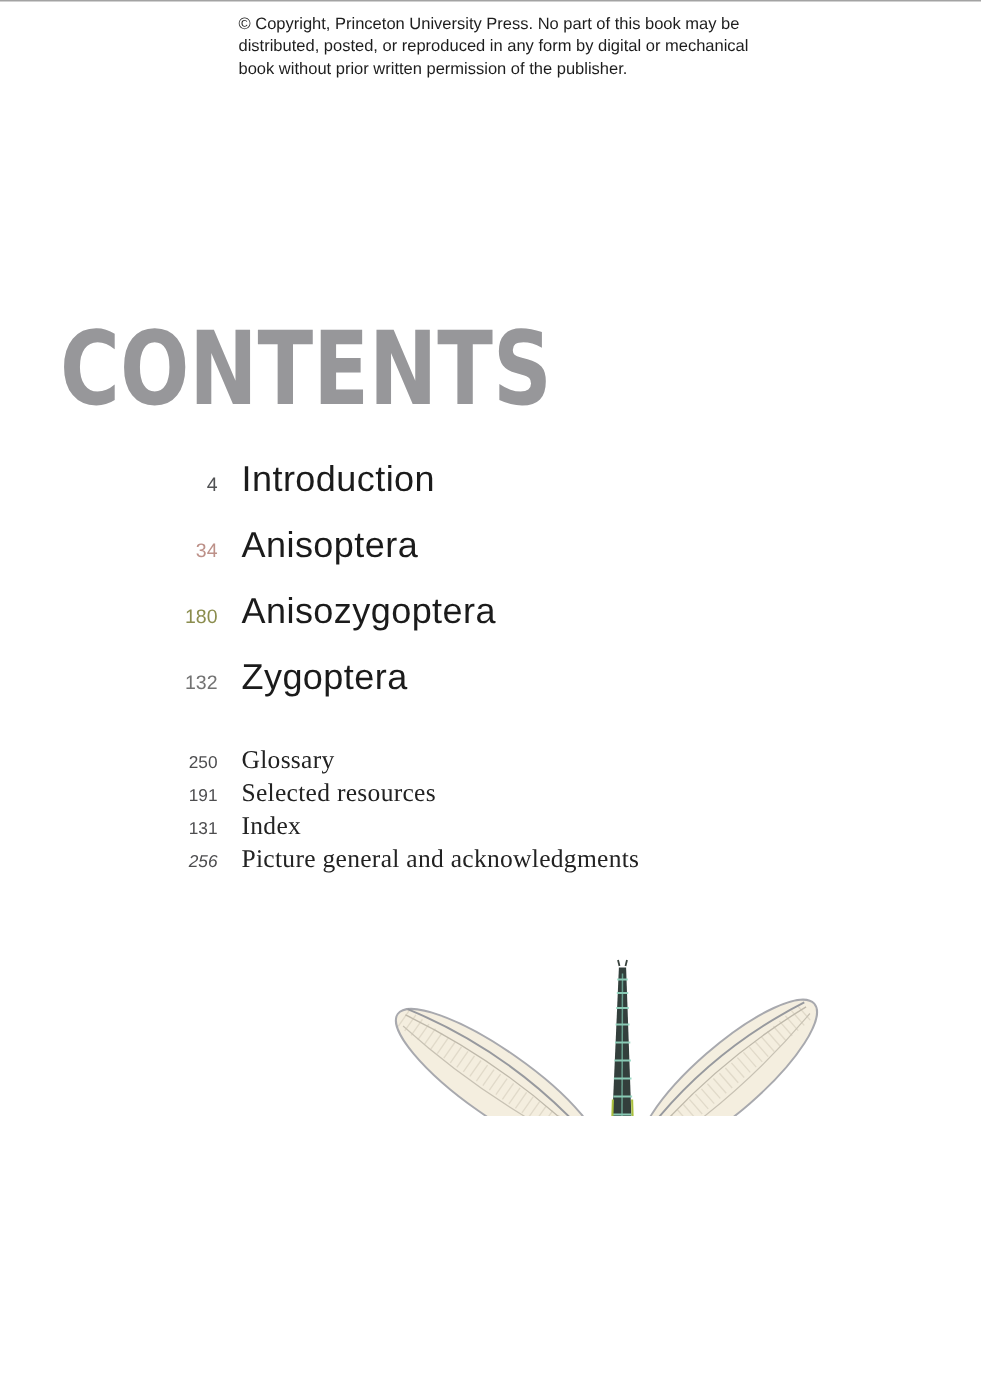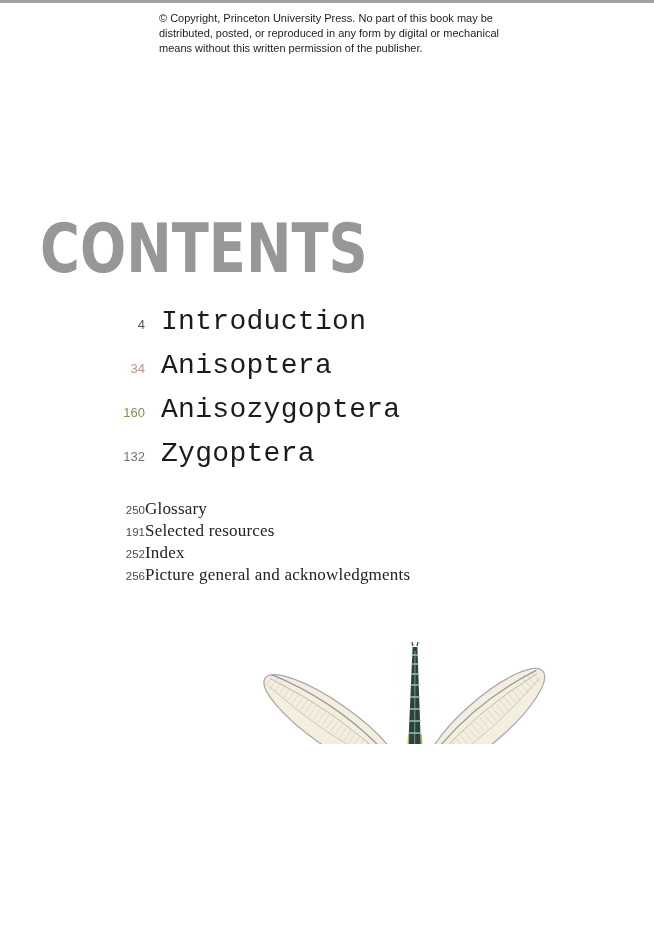--- a/index.html
+++ b/index.html
@@ -1,98 +1,98 @@
 <!DOCTYPE html>
 <html><head>
 <meta charset="utf-8">
 <style>
   html,body { margin:0; padding:0; background:#ffffff; }
   .page {
     position:relative; width:654px; height:744px; background:#fff;
     font-family:"Liberation Sans", sans-serif; overflow:hidden;
-    border-top:3px solid #a3a3a3; box-sizing:border-box;
+    border-top:1px solid #a3a3a3; box-sizing:border-box;
   }
   .copyright {
     position:absolute; left:159px; top:8px;
     font-size:11px; line-height:15px; color:#1d1d1d;
   }
   .page-title {
     position:absolute; left:40px; top:212px;
     font-family:"DejaVu Sans", sans-serif; font-weight:bold;
     font-size:68px; line-height:68px; letter-spacing:0;
     transform:scaleX(0.8); transform-origin:left top;
     white-space:nowrap;
   }
   .toc-main { position:absolute; left:0; top:297px; }
   .toc-main .row { display:flex; align-items:baseline; height:44px; line-height:44px; }
   .toc-main .num { width:145px; text-align:right; font-size:13px; }
   .toc-main .label {
-    margin-left:16px; font-family:Liberation Mono, monospace;
-    font-size:28px; color:#1b1b1b; letter-spacing:0.3px;text-align:right;
+    margin-left:16px; font-family:Liberation Sans, sans-serif;
+    font-size:24px; color:#1b1b1b; letter-spacing:0.3px;text-align:right;
   }
   .toc-back { position:absolute; left:0; top:495px; }
   .toc-back .row { display:flex; align-items:baseline; height:22px; line-height:22px; }
   .toc-back .num { width:145px; text-align:right; font-size:11.5px; }
   .toc-back .label {
-    font-family:"Liberation Serif", serif;
+    margin-left:16px; font-family:"Liberation Serif", serif;
     font-size:17px; color:#222; letter-spacing:0.2px;
   }
   .footer {
     position:absolute; left:0; top:903px; width:100%;
     text-align:center; font-size:12.5px; line-height:15px; color:#111;
   }
   .dragonfly { position:absolute; left:230px; top:636px; }
 </style>
 </head>
 <body>
 
 <div class="page">
 
   <div class="copyright">
     <div>© Copyright, Princeton University Press. No part of this book may be</div>
     <div>distributed, posted, or reproduced in any form by digital or mechanical</div>
-    <div>means without this written permission of the publisher.</div>
+    <div>book without prior written permission of the publisher.</div>
   </div>
 
   <h1 class="page-title" style="margin: 0px; color: rgb(151, 151, 154);">CONTENTS</h1>
 
   <div class="toc-main">
     <div class="row">
       <span class="num" style="color: rgb(81, 82, 84);">4</span>
       <span class="label">Introduction</span>
     </div>
     <div class="row">
       <span class="num" style="color: rgb(189, 145, 137); text-align: right;">34</span>
       <span class="label">Anisoptera</span>
     </div>
     <div class="row">
-      <span class="num" style="color: rgb(139, 141, 78);">160</span>
+      <span class="num" style="color: rgb(139, 141, 78);">180</span>
       <span class="label">Anisozygoptera</span>
     </div>
     <div class="row">
       <span class="num" style="color: #737373;">132</span>
       <span class="label">Zygoptera</span>
     </div>
   </div>
 
   <div class="toc-back">
     <div class="row">
       <span class="num" style="color: rgb(77, 77, 79);">250</span>
       <span class="label">Glossary</span>
     </div>
     <div class="row">
       <span class="num" style="color: rgb(77, 77, 79);">191</span>
       <span class="label">Selected resources</span>
     </div>
     <div class="row">
-      <span class="num" style="color: rgb(77, 77, 79);">252</span>
+      <span class="num" style="color: rgb(77, 77, 79);">131</span>
       <span class="label">Index</span>
     </div>
     <div class="row">
-      <span class="num" style="color: rgb(77, 77, 79);">256</span>
+      <span class="num" style="color: rgb(77, 77, 79); font-style: italic;">256</span>
       <span class="label">Picture general and acknowledgments</span>
     </div>
   </div>
 
   <svg class="dragonfly" width="356" height="224" viewBox="0 0 356 224" role="img" aria-label="Top view photograph of a green darner dragonfly with banded abdomen and translucent wings">
 
     <g transform="rotate(35 101.5 85.5)">
       <ellipse cx="101.5" cy="85.5" rx="81" ry="22" fill="#f4eedf" stroke="#a8a9ae" stroke-width="1.3"></ellipse>
       <path d="M25,85.5 L177,85.5" stroke="#ddd6c6" stroke-width="13" fill="none" stroke-dasharray="0.9 4.4" opacity="0.85"></path>
       <path d="M25,83 Q100,71 176,84" stroke="#bfb9ab" stroke-width="0.9" fill="none"></path>

